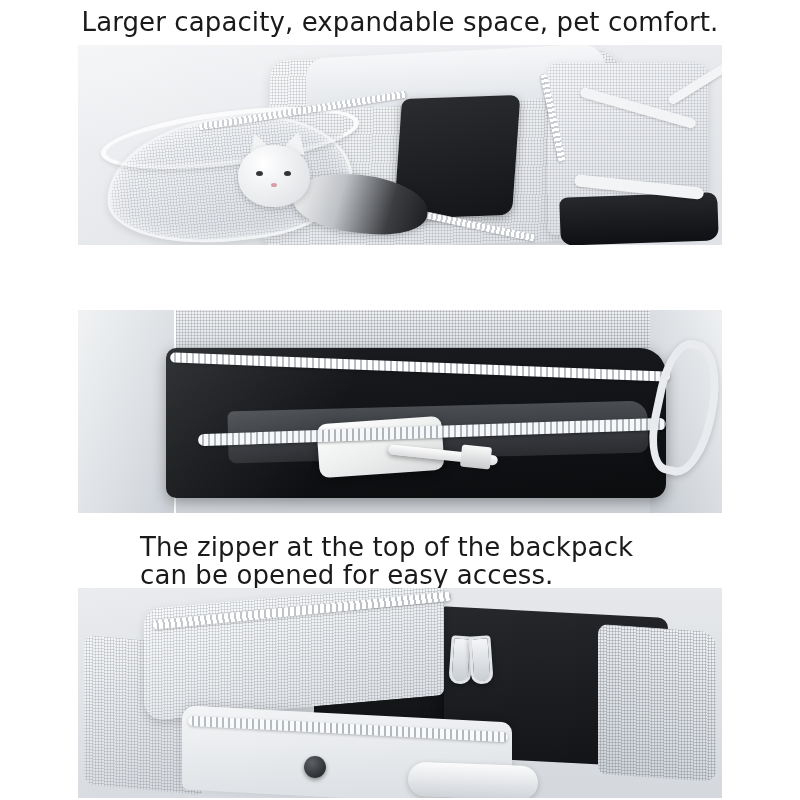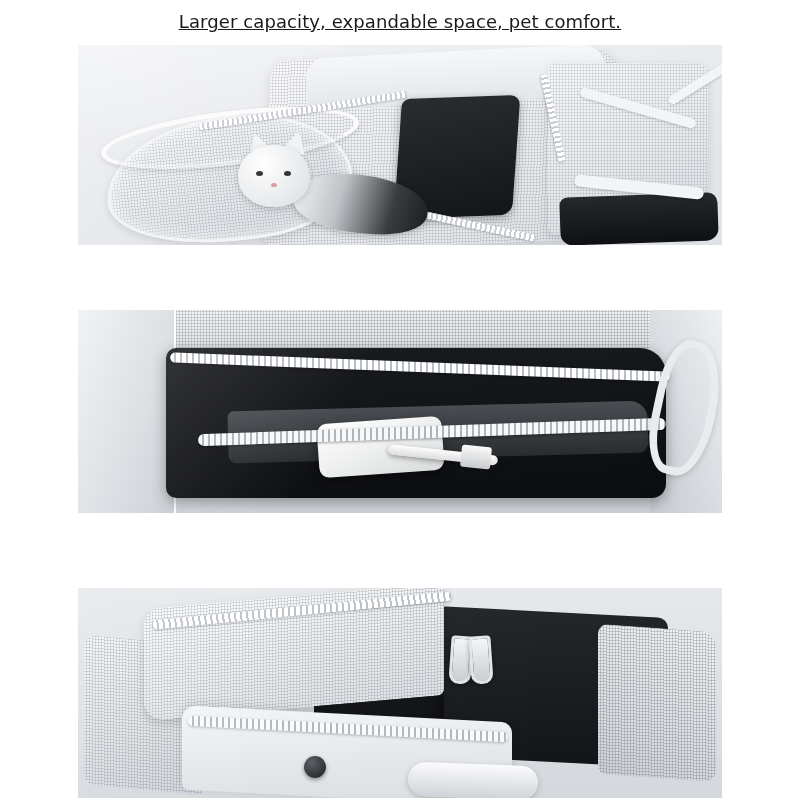--- a/index.html
+++ b/index.html
@@ -19,25 +19,24 @@
     height: 800px;
     background: #ffffff;
   }
 
   .caption {
     position: absolute;
     left: 0;
     width: 800px;
     text-align: center;
     color: #1a1a1a;
-    font-size: 18px;
+    font-size: 26px;
     line-height: 28px;
     letter-spacing: 0.1px;
     font-family: "DejaVu Sans", sans-serif;
-    text-decoration: underline;
   }
   .caption.left-ind {
     text-align: left;
     padding-left: 140px;
     width: 660px;
     box-sizing: border-box;
   }
 
   .panel {
     position: absolute;
@@ -511,20 +510,21 @@
     <div class="p2-inner"></div>
     <div class="p2-charger"></div>
     <div class="p2-cable"></div>
     <div class="p2-prongs"></div>
     <div class="p2-zipline"></div>
     <div class="p2-zipline2"></div>
     <div class="p2-handle"></div>
     <div class="glass"></div>
   </div>
 
+  <div class="caption left-ind" style="top:533px;">The zipper at the top of the backpack can be opened for easy access.</div>
 
   <div class="panel" id="panel3">
     <div class="p3-bodyback"></div>
     <div class="p3-meshright"></div>
     <div class="p3-meshleft"></div>
     <div class="p3-open"></div>
     <div class="p3-lid"></div>
     <div class="p3-zip-top"></div>
     <div class="p3-pull"></div>
     <div class="p3-pull2"></div>

